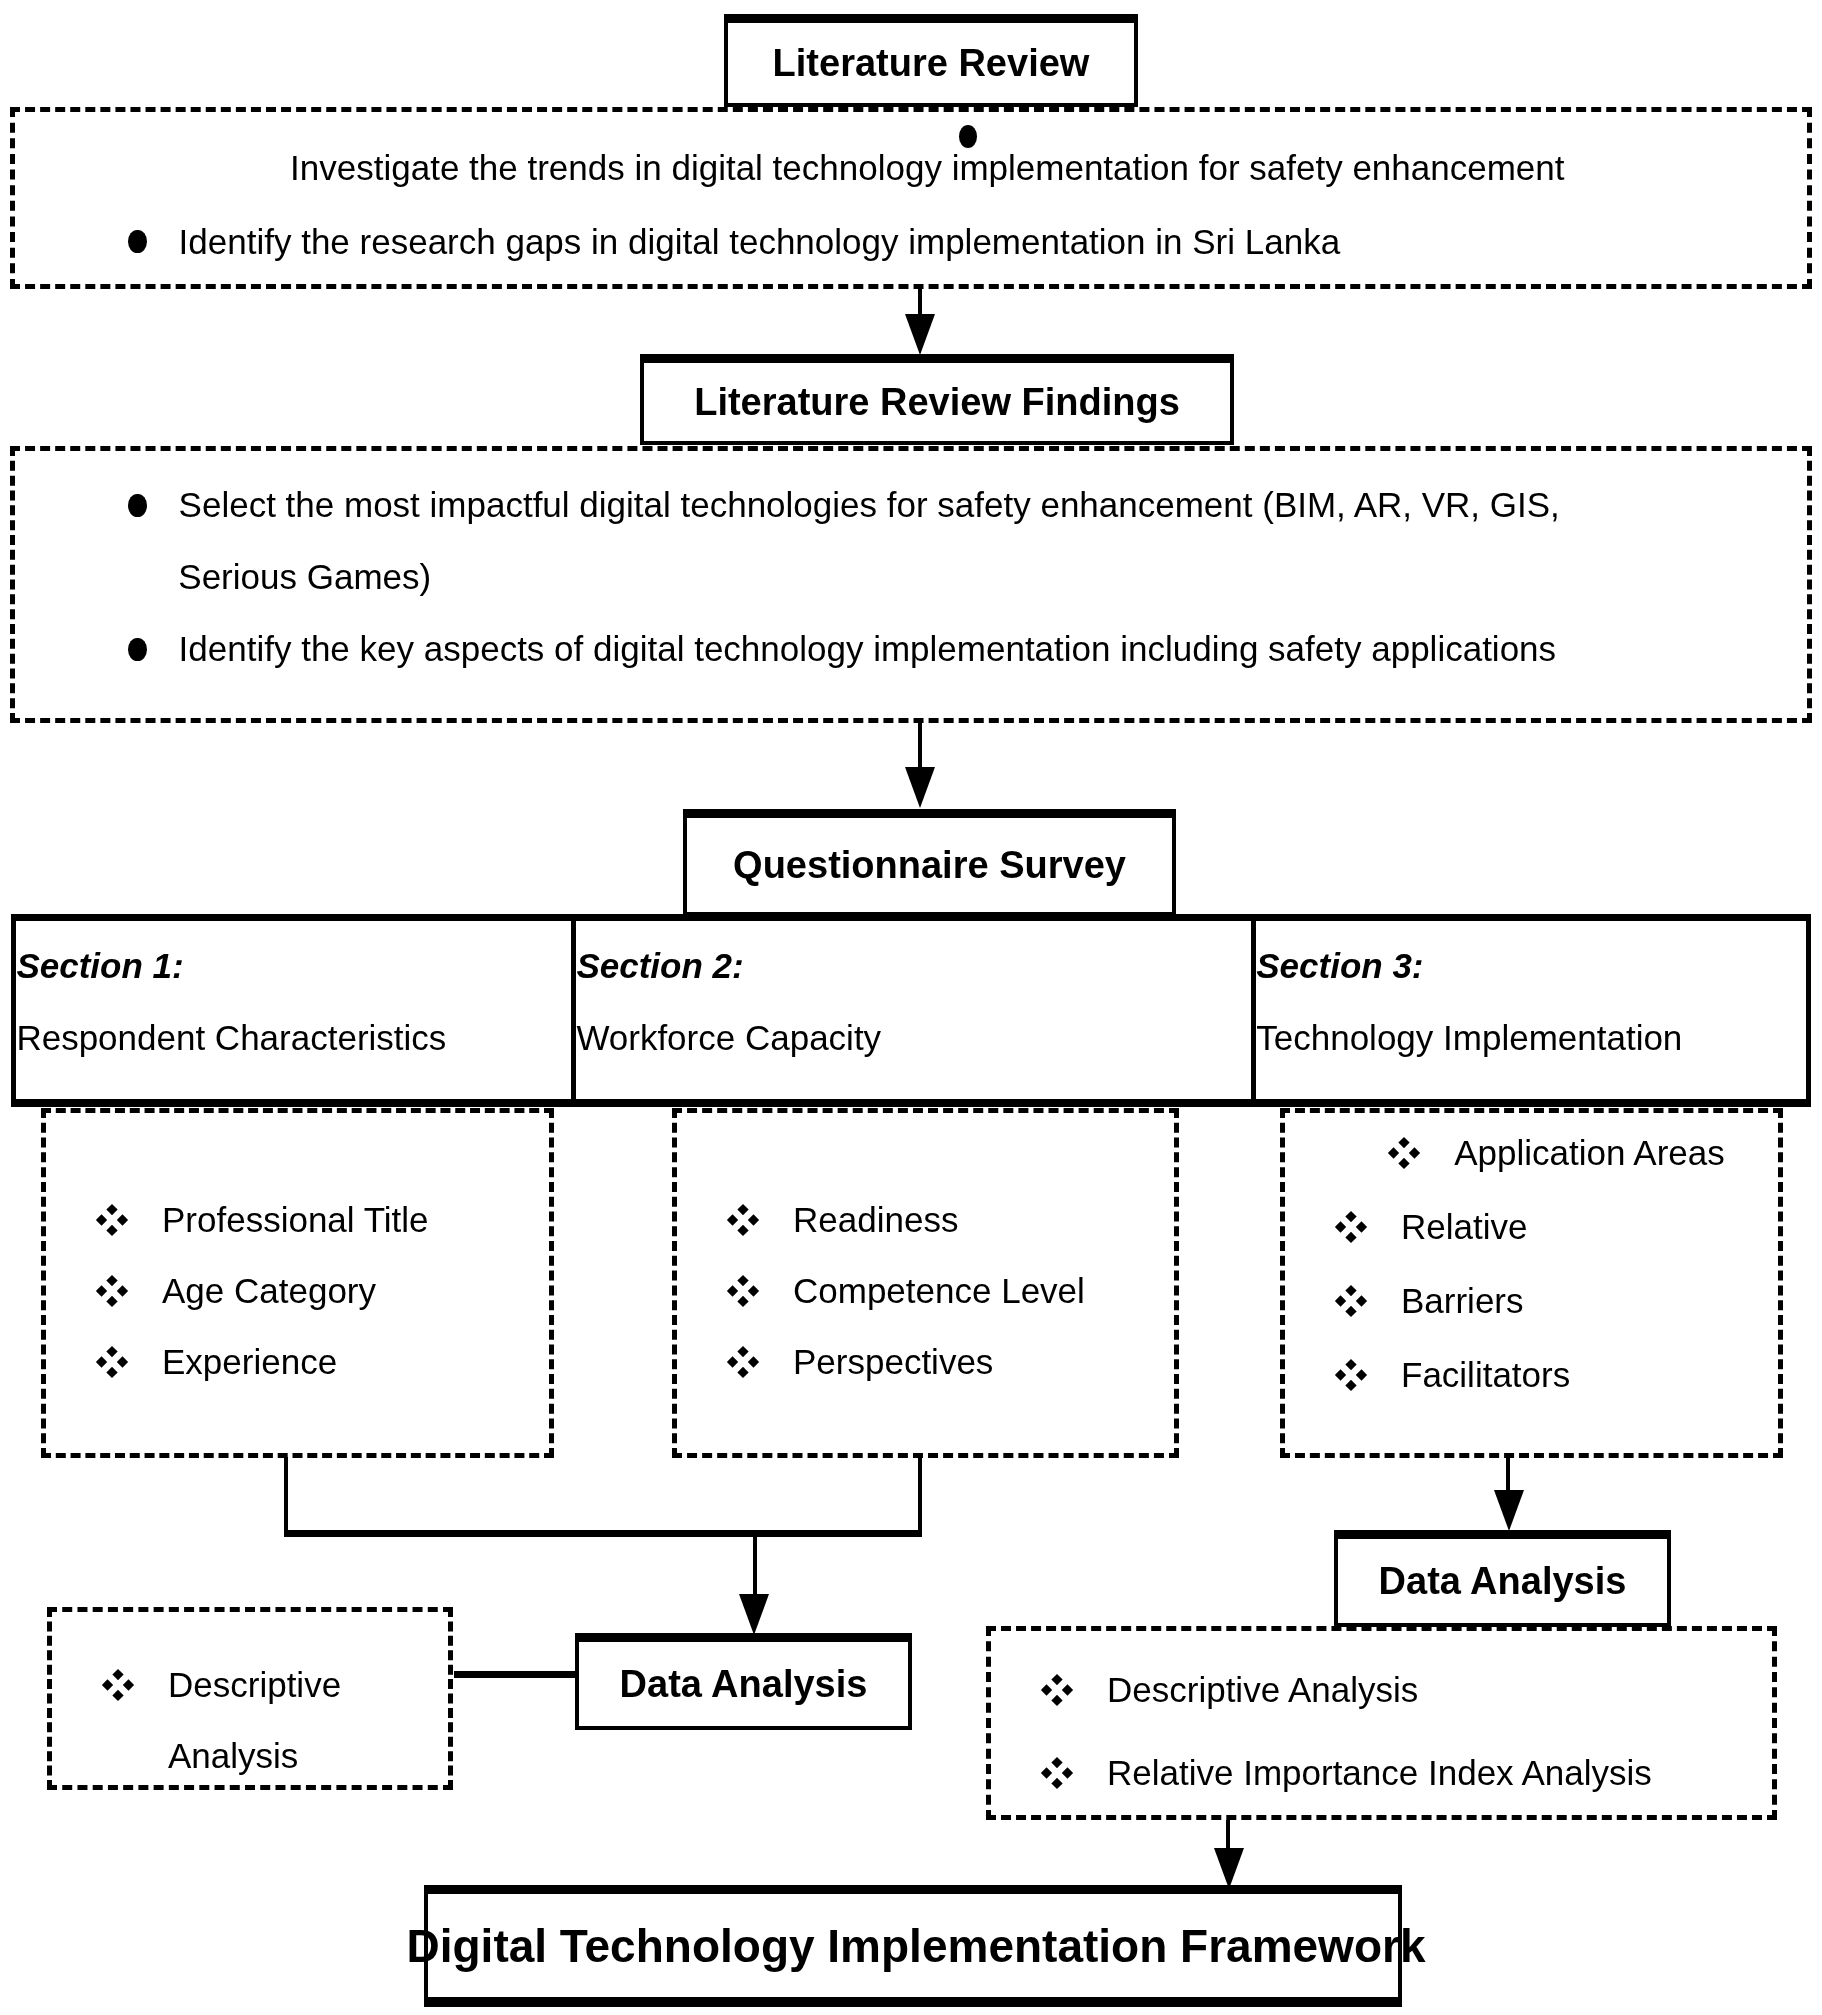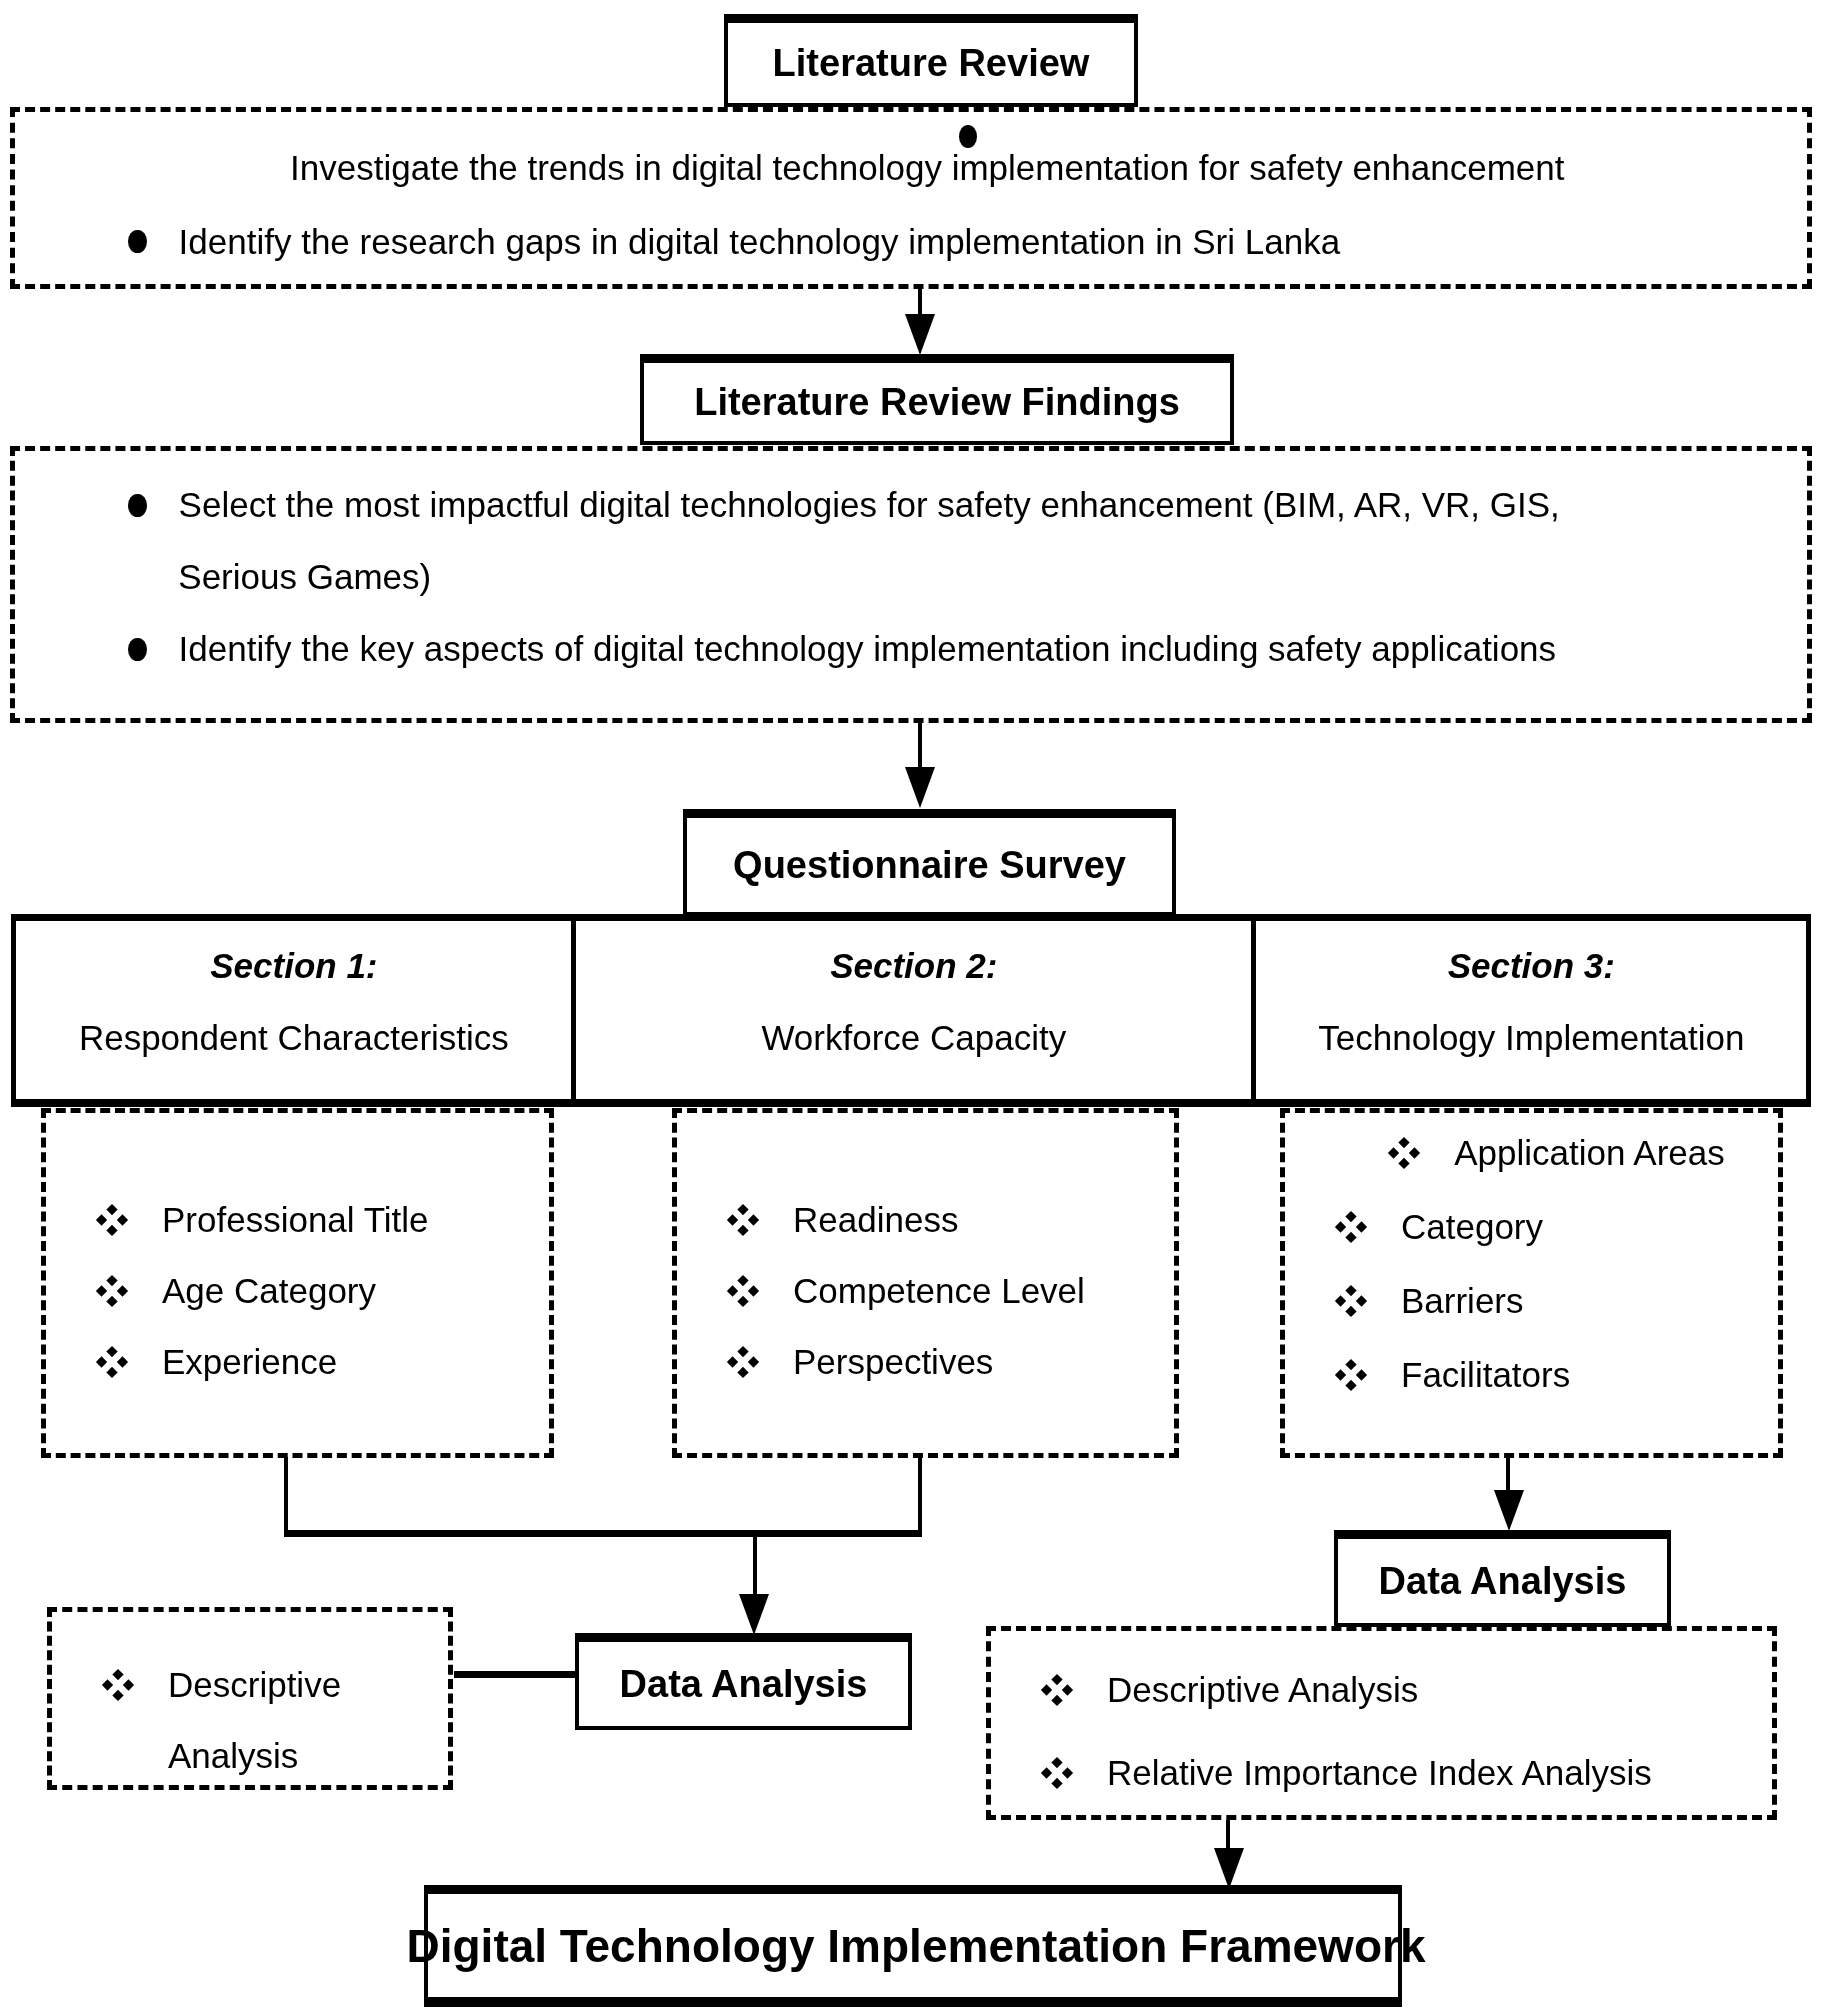--- a/index.html
+++ b/index.html
@@ -24,21 +24,21 @@
   
   .drow{display:flex;align-items:center;}
   .diaw{flex:0 0 aupx;width:31px;height:31px;display:flex;align-items:center;justify-content:center;margin-left:50px;}
   .dia{width:8px;height:8px;background:transparent;transform:rotate(45deg);
        box-shadow:7.4px 7.4px 0 0 #000,-7.4px -7.4px 0 0 #000,7.4px -7.4px 0 0 #000,-7.4px 7.4px 0 0 #000;}
   .dtext{margin-left:35px;font-size:35px;}
 
   
   #section-row{position:absolute;left:11.4px;top:914px;width:1800px;height:193px;
                display:flex;border-top:7.4px solid #000;box-sizing:border-box;z-index:4;background:#fff;}
-  .section{box-sizing:border-box;border-bottom:8px solid #000;text-align:center;padding-top:12.6px;}
+  .section{box-sizing:border-box;border-bottom:8px solid #000;padding-top:12.6px;}
   .section .slabel{font-size:35px;font-weight:bold;font-style:italic;line-height:63px;}
   .section .sname{font-size:35px;line-height:63px;margin-top:9.1px;}
   .sdiv-l{border-left:5.1px solid #000;}
   .sdiv-r{border-right:5.1px solid #000;}
 
   
   .line{position:absolute;background:#000;}
 
   
   .stem{position:absolute;width:4px;background:#000;}
@@ -156,21 +156,21 @@
     <div class="drow" style="height:74px;justify-content:center;">
       <span class="diaw">
           <span class="dia"></span>
         </span>
       <span class="dtext nowrap">Application Areas</span>
     </div>
     <div class="drow" style="height:74px;">
       <span class="diaw">
           <span class="dia"></span>
         </span>
-      <span class="dtext nowrap">Category</span>
+      <span class="dtext nowrap">Relative</span>
     </div>
     <div class="drow" style="height:74px;">
       <span class="diaw">
           <span class="dia"></span>
         </span>
       <span class="dtext nowrap">Barriers</span>
     </div>
     <div class="drow" style="height:74px;">
       <span class="diaw">
           <span class="dia"></span>

